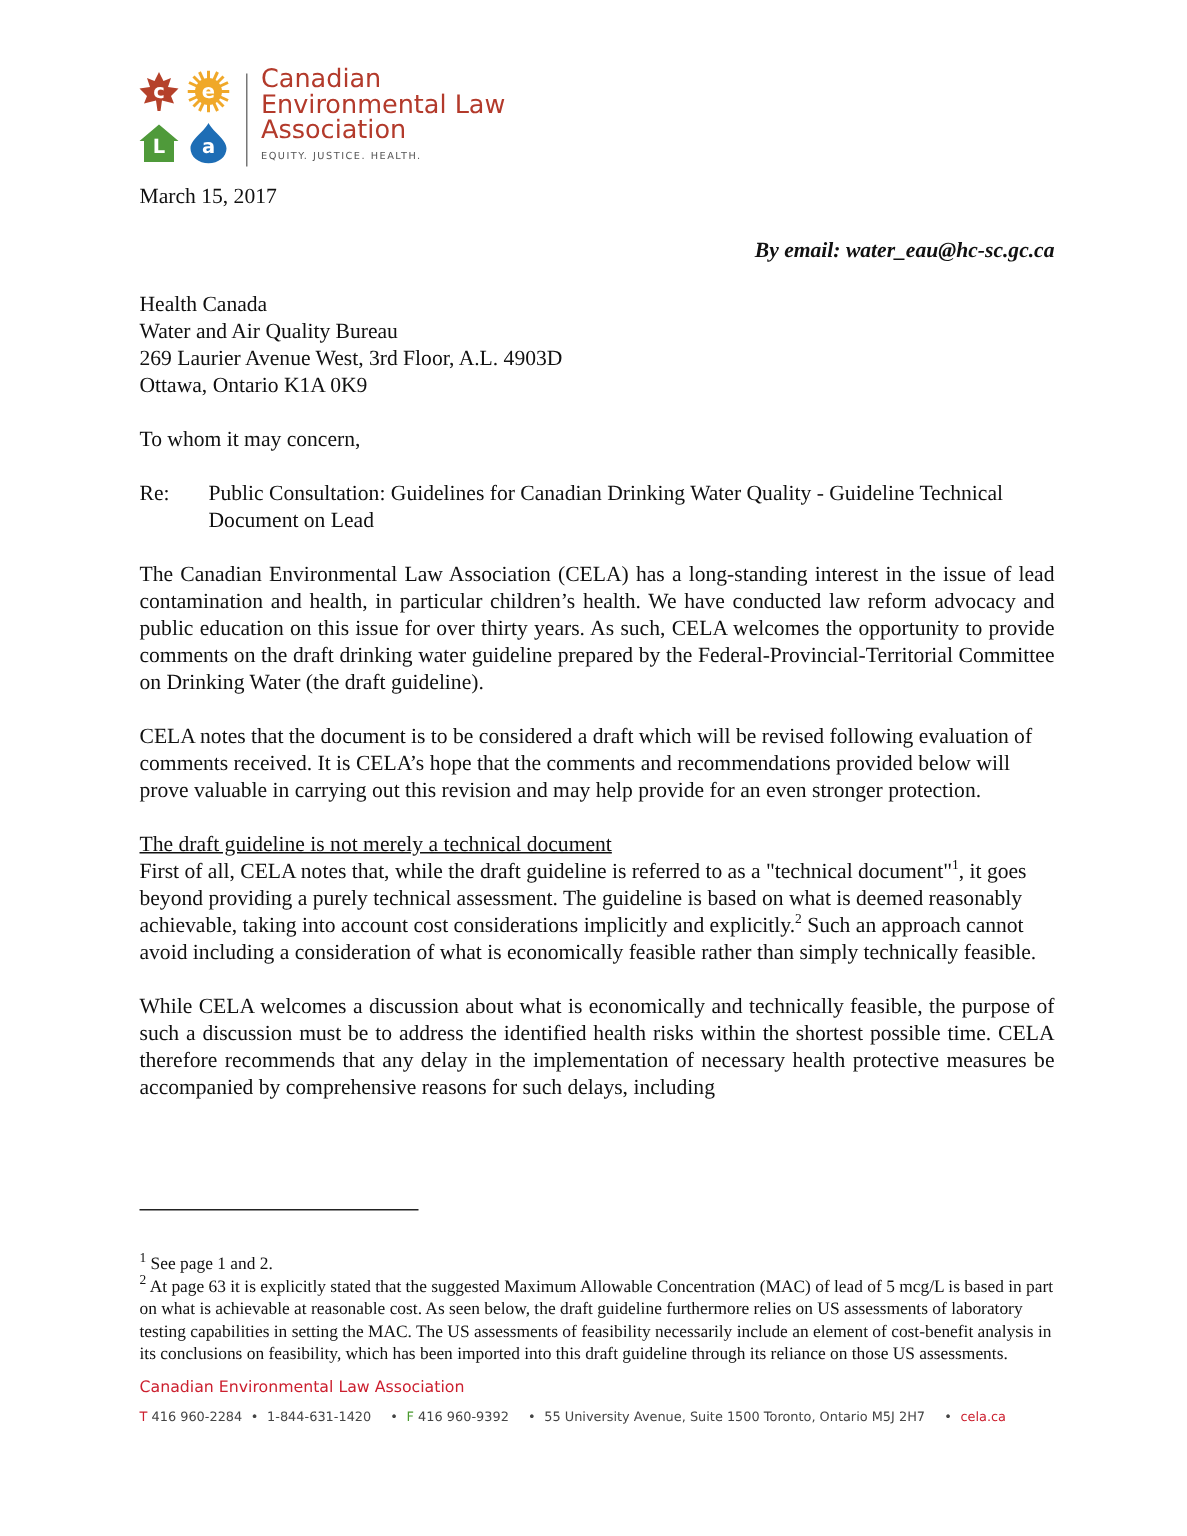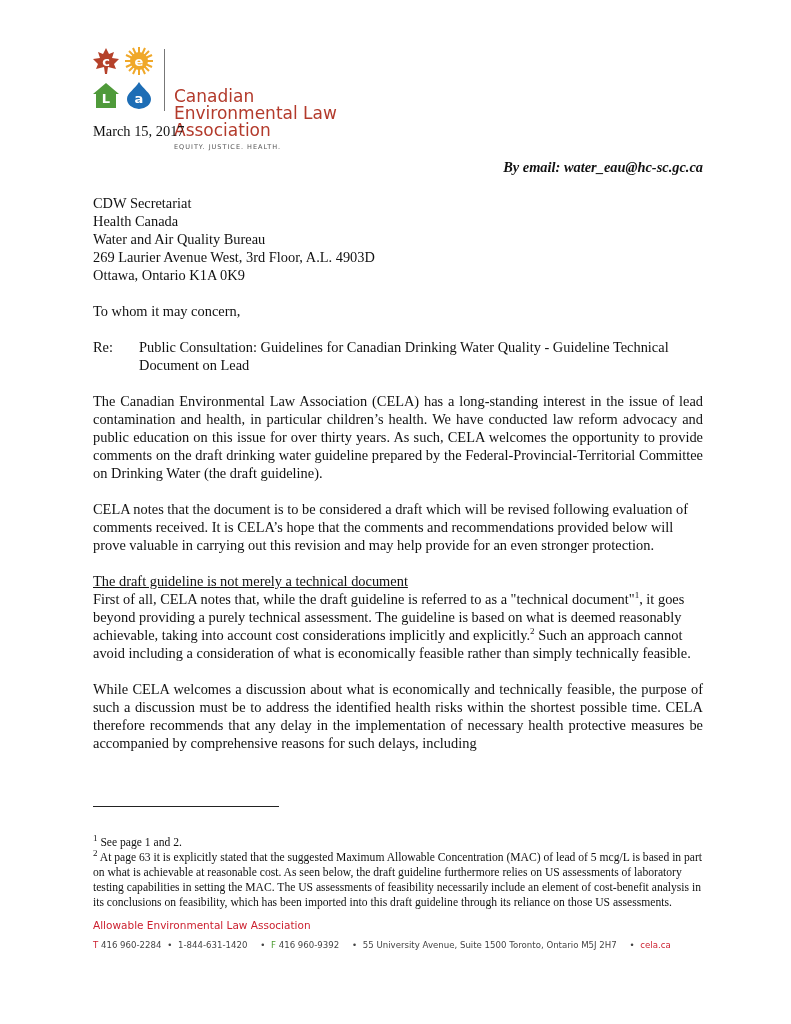--- a/index.html
+++ b/index.html
@@ -7,21 +7,21 @@
   .logo { position: absolute; left: 92px; top: 47px; width: 260px; height: 68px; }
   .logo-icons { position: absolute; left: 0; top: 0; width: 64px; height: 64px; }
   .lic { position: absolute; width: 28px; height: 28px; display: flex; align-items: center; justify-content: center; font-family: "DejaVu Sans", sans-serif; font-weight: bold; font-size: 13px; color: #fff; }
   .lic-c { left: 0; top: 0; }
   .lic-e { left: 33px; top: 0; }
   .lic-l { left: 0; top: 34px; }
   .lic-a { left: 33px; top: 34px; }
   .lic svg { position: absolute; left: 0; top: 0; }
   .lic span { position: relative; z-index: 1; }
   .logo-divider { position: absolute; left: 72px; top: 2px; width: 1px; height: 62px; background: #777; }
-  .logo-text { position: absolute; left: 82px; top: -2px; font-family: "DejaVu Sans", sans-serif; color: #b33a2b; font-size: 17px; line-height: 17px; margin-top: 43px; }
+  .logo-text { position: absolute; left: 82px; top: -2px; font-family: "DejaVu Sans", sans-serif; color: #b33a2b; font-size: 17px; line-height: 17px; }
   .logo-text div { white-space: nowrap; }
   .logo-tag { font-size: 6.5px; letter-spacing: 1px; color: #555; line-height: 10px; margin-top: 3px; }
 
   .doc { position: absolute; left: 93px; top: 122px; width: 610px; font-size: 14.4px; line-height: 18px; }
   .doc p { margin: 0; }
   .gap { height: 18px; }
   .bold-italic { font-weight: bold; font-style: italic; text-align: right; }
   .re { display: flex; font-weight: normal; }
   .re-label { width: 46px; flex: 0 0 46px; }
   .re-body { flex: 1; }
@@ -88,21 +88,20 @@
     <div class="logo-tag">EQUITY. JUSTICE. HEALTH.</div>
   </div>
 </div>
 
 <div class="doc">
   <p>March 15, 2017</p>
   <div class="gap"></div>
   <p class="bold-italic">By email: water_eau@hc-sc.gc.ca</p>
   <div class="gap"></div>
   <div>
-    <p>CDW Secretariat</p>
     <p>Health Canada</p>
     <p>Water and Air Quality Bureau</p>
     <p>269 Laurier Avenue West, 3rd Floor, A.L. 4903D</p>
     <p>Ottawa, Ontario K1A 0K9</p>
   </div>
   <div class="gap"></div>
   <p>To whom it may concern,</p>
   <div class="gap"></div>
   <div class="re">
     <div class="re-label">Re:</div>
@@ -119,21 +118,21 @@
   <p class="justify">While CELA welcomes a discussion about what is economically and technically feasible, the purpose of such a discussion must be to address the identified health risks within the shortest possible time. CELA therefore recommends that any delay in the implementation of necessary health protective measures be accompanied by comprehensive reasons for such delays, including</p>
 </div>
 
 <div class="fn-rule"></div>
 <div class="footnotes">
   <p><sup>1</sup><span> See page 1 and 2.</span></p>
   <p><sup>2</sup><span> At page 63 it is explicitly stated that the suggested Maximum Allowable Concentration (MAC) of lead of 5 mcg/L is based in part on what is achievable at reasonable cost. As seen below, the draft guideline furthermore relies on US assessments of laboratory testing capabilities in setting the MAC. The US assessments of feasibility necessarily include an element of cost-benefit analysis in its conclusions on feasibility, which has been imported into this draft guideline through its reliance on those US assessments.</span></p>
 </div>
 
 <div class="footer">
-  <div class="footer-org">Allowable Environmental Law Association</div>
+  <div class="footer-org">Canadian Environmental Law Association</div>
   <div class="footer-line">
     <span class="t-red">T</span>
     <span>416 960-2284</span>
     <span class="sep">•</span>
     <span>1-844-631-1420</span>
     <span class="sep" style="margin-left:10px">•</span>
     <span class="f-green">F</span>
     <span>416 960-9392</span>
     <span class="sep" style="margin-left:10px">•</span>
     <span>55 University Avenue, Suite 1500 Toronto, Ontario  M5J 2H7</span>

